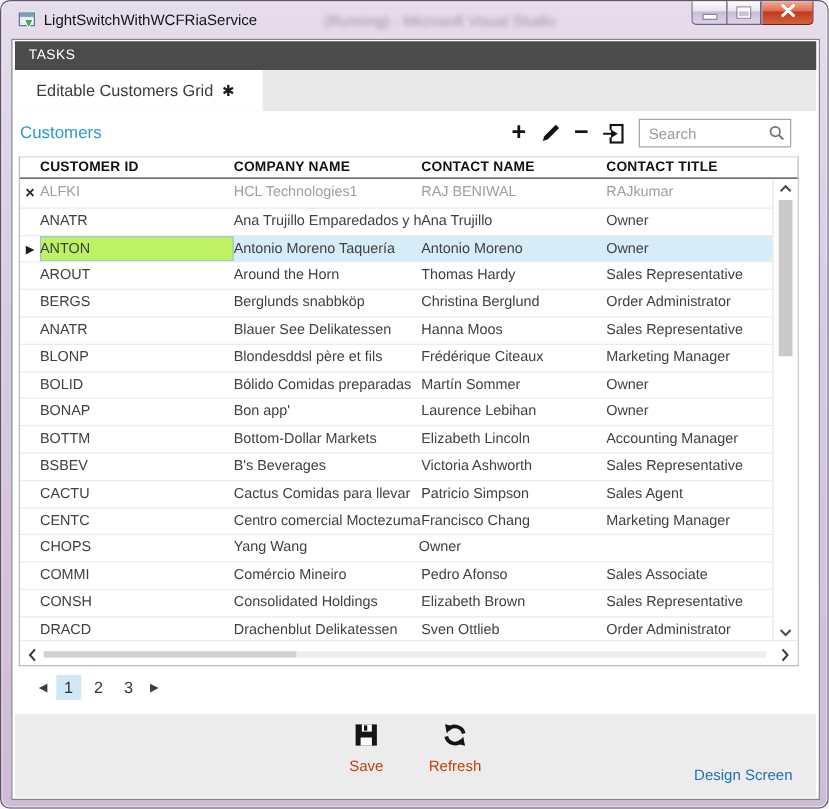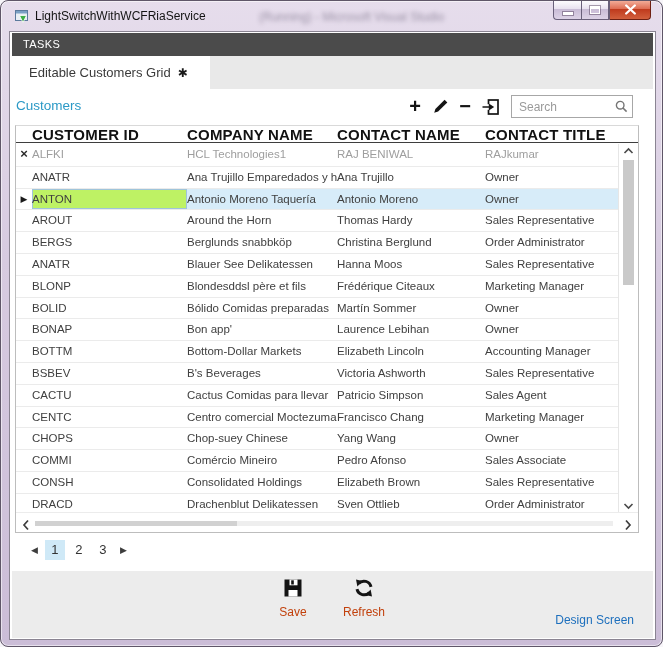--- a/index.html
+++ b/index.html
@@ -42,21 +42,21 @@
   .tool-btn.txt{font-size:20px;font-weight:bold;line-height:20px;padding-bottom:2px;}
   .search-wrap{position:relative;margin-left:10px;}
   .search-input{width:122px;height:23px;border:1px solid #a7a7a7;padding:0 22px 0 7px;font-size:12px;color:#333;
     font-family:"Liberation Sans",sans-serif;outline:none;}
   .search-input::placeholder{color:#9a9a9a;}
   .search-mag{position:absolute;right:4px;top:4px;pointer-events:none;}
 
   
   .grid{position:absolute;left:5px;top:93px;width:624px;height:408px;border:1px solid #bdbdbd;border-top-color:#d9d9d9;background:#fff;}
   .grid-header{display:flex;height:17px;align-items:center;border-bottom:1px solid #3e3e3e;
-    font-size:15px;font-weight:bold;color:#111;letter-spacing:.2px;}
+    font-size:11px;font-weight:bold;color:#111;letter-spacing:.2px;}
   .col-marker{width:16px;flex:none;text-align:center;}
   .col-id{width:155px;flex:none;overflow:hidden;white-space:nowrap;}
   .col-company{width:150px;flex:none;overflow:hidden;white-space:nowrap;}
   .col-contact{width:148px;flex:none;overflow:hidden;white-space:nowrap;}
   .col-title{flex:1;overflow:hidden;white-space:nowrap;}
   .grid-body{position:absolute;left:0;top:18px;right:20px;bottom:20px;overflow:hidden;}
   .grid-row{display:flex;height:21.8px;line-height:21.8px;font-size:11.5px;color:#404040;cursor:default;}
   .grid-row + .grid-row{border-top:1px solid #ebebeb;}
   .grid-row .col-marker{font-size:9px;color:#1a1a1a;}
   .state-deleted{color:#9e9e9e;}
@@ -278,21 +278,20 @@
     <div class="cell col-marker"></div>
     <div class="cell col-id">CENTC</div>
     <div class="cell col-company">Centro comercial Moctezuma</div>
     <div class="cell col-contact">Francisco Chang</div>
     <div class="cell col-title">Marketing Manager</div>
   </div>
 
   <div class="grid-row state-normal">
     <div class="cell col-marker"></div>
     <div class="cell col-id">CHOPS</div>
-    <div class="cell col-company">Chop-suey Chinese</div>
     <div class="cell col-contact">Yang Wang</div>
     <div class="cell col-title">Owner</div>
   </div>
 
   <div class="grid-row state-normal">
     <div class="cell col-marker"></div>
     <div class="cell col-id">COMMI</div>
     <div class="cell col-company">Comércio Mineiro</div>
     <div class="cell col-contact">Pedro Afonso</div>
     <div class="cell col-title">Sales Associate</div>

